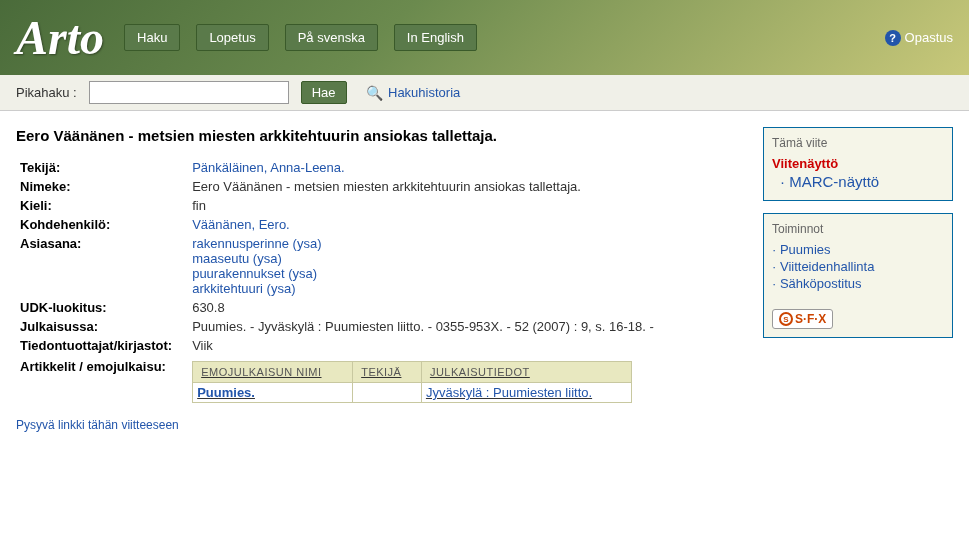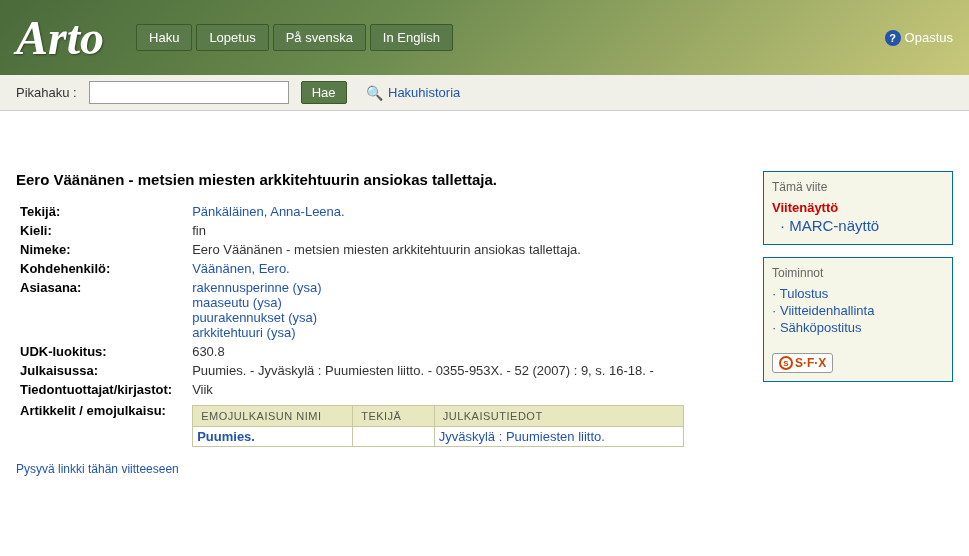--- a/index.html
+++ b/index.html
@@ -14,25 +14,25 @@
       min-height: 75px;
       position: relative;
     }
     .logo {
       font-family: Georgia, serif;
       font-size: 48px;
       color: #fff;
       font-style: italic;
       font-weight: bold;
       text-shadow: 1px 1px 2px rgba(0,0,0,0.4);
-      margin-right: 32px;
+      margin-right: 20px;
     }
     .nav-buttons {
       display: flex;
-      gap: 4px;
+      gap: 16px;
       align-items: center;
     }
     .nav-btn {
       background: #5a7a4a;
       color: #fff;
       border: 1px solid #3a5a2a;
       padding: 5px 12px;
       cursor: pointer;
       font-size: 13px;
       border-radius: 2px;
@@ -104,21 +104,20 @@
     }
     .history-icon {
       font-size: 14px;
     }
 
     
     .content-wrapper {
       display: flex;
       padding: 16px;
       gap: 32px;
-      margin-top: 44px;
     }
 
     
     .main-content {
       flex: 1;
     }
     .article-title {
       font-size: 15px;
       font-weight: bold;
       color: #000;
@@ -145,21 +144,22 @@
     .link-blue {
       color: #2255aa;
       text-decoration: none;
     }
 
     
     .articles-table {
       border-collapse: collapse;
       border: 1px solid #c8c8a0;
       margin-top: 4px;
-      width: 492px;
+      width: 440px;
+      text-decoration: underline;
     }
     .articles-table th {
       background: #e8e8c0;
       color: #555;
       font-size: 11px;
       font-weight: normal;
       padding: 4px 8px;
       text-align: left;
       border: 1px solid #c8c8a0;
       text-transform: uppercase;
@@ -276,26 +276,26 @@
 
     <table class="metadata-table">
       <tbody>
           <tr>
         <td>Tekijä:</td>
         <td>
           <a href="#" class="link-blue">Pänkäläinen, Anna-Leena.</a>
         </td>
       </tr>
       <tr>
+        <td>Nimeke:</td>
+        <td>Eero Väänänen - metsien miesten arkkitehtuurin ansiokas tallettaja.</td>
+      </tr>
+      <tr>
         <td>Kieli:</td>
         <td>fin</td>
-      </tr>
-      <tr>
-        <td>Nimeke:</td>
-        <td>Eero Väänänen - metsien miesten arkkitehtuurin ansiokas tallettaja.</td>
       </tr>
       <tr>
         <td>Kohdehenkilö:</td>
         <td>
           <a href="#" class="link-blue">Väänänen, Eero.</a>
         </td>
       </tr>
       <tr>
         <td>Asiasana:</td>
         <td>
@@ -351,21 +351,21 @@
   </div>
 
   <div class="sidebar">
     <div class="sidebar-box">
       <div class="sidebar-box-title">Tämä viite</div>
       <a href="#" class="main-link">Viitenäyttö</a>
       <a href="#" class="sub-link">· <span>MARC-näyttö</span></a>
     </div>
     <div class="sidebar-box">
       <div class="sidebar-box-title">Toiminnot</div>
-      <a href="#">· Tulostus</a>
+      <a href="#">· Puumies</a>
       <a href="#">· Viitteidenhallinta</a>
       <a href="#">· Sähköpostitus</a>
       <div style="margin-top: 10px;">
         <span class="sfx-logo">
           <span class="sfx-circle">S</span>
           <span>S·F·X</span>
         </span>
       </div>
     </div>
   </div>

